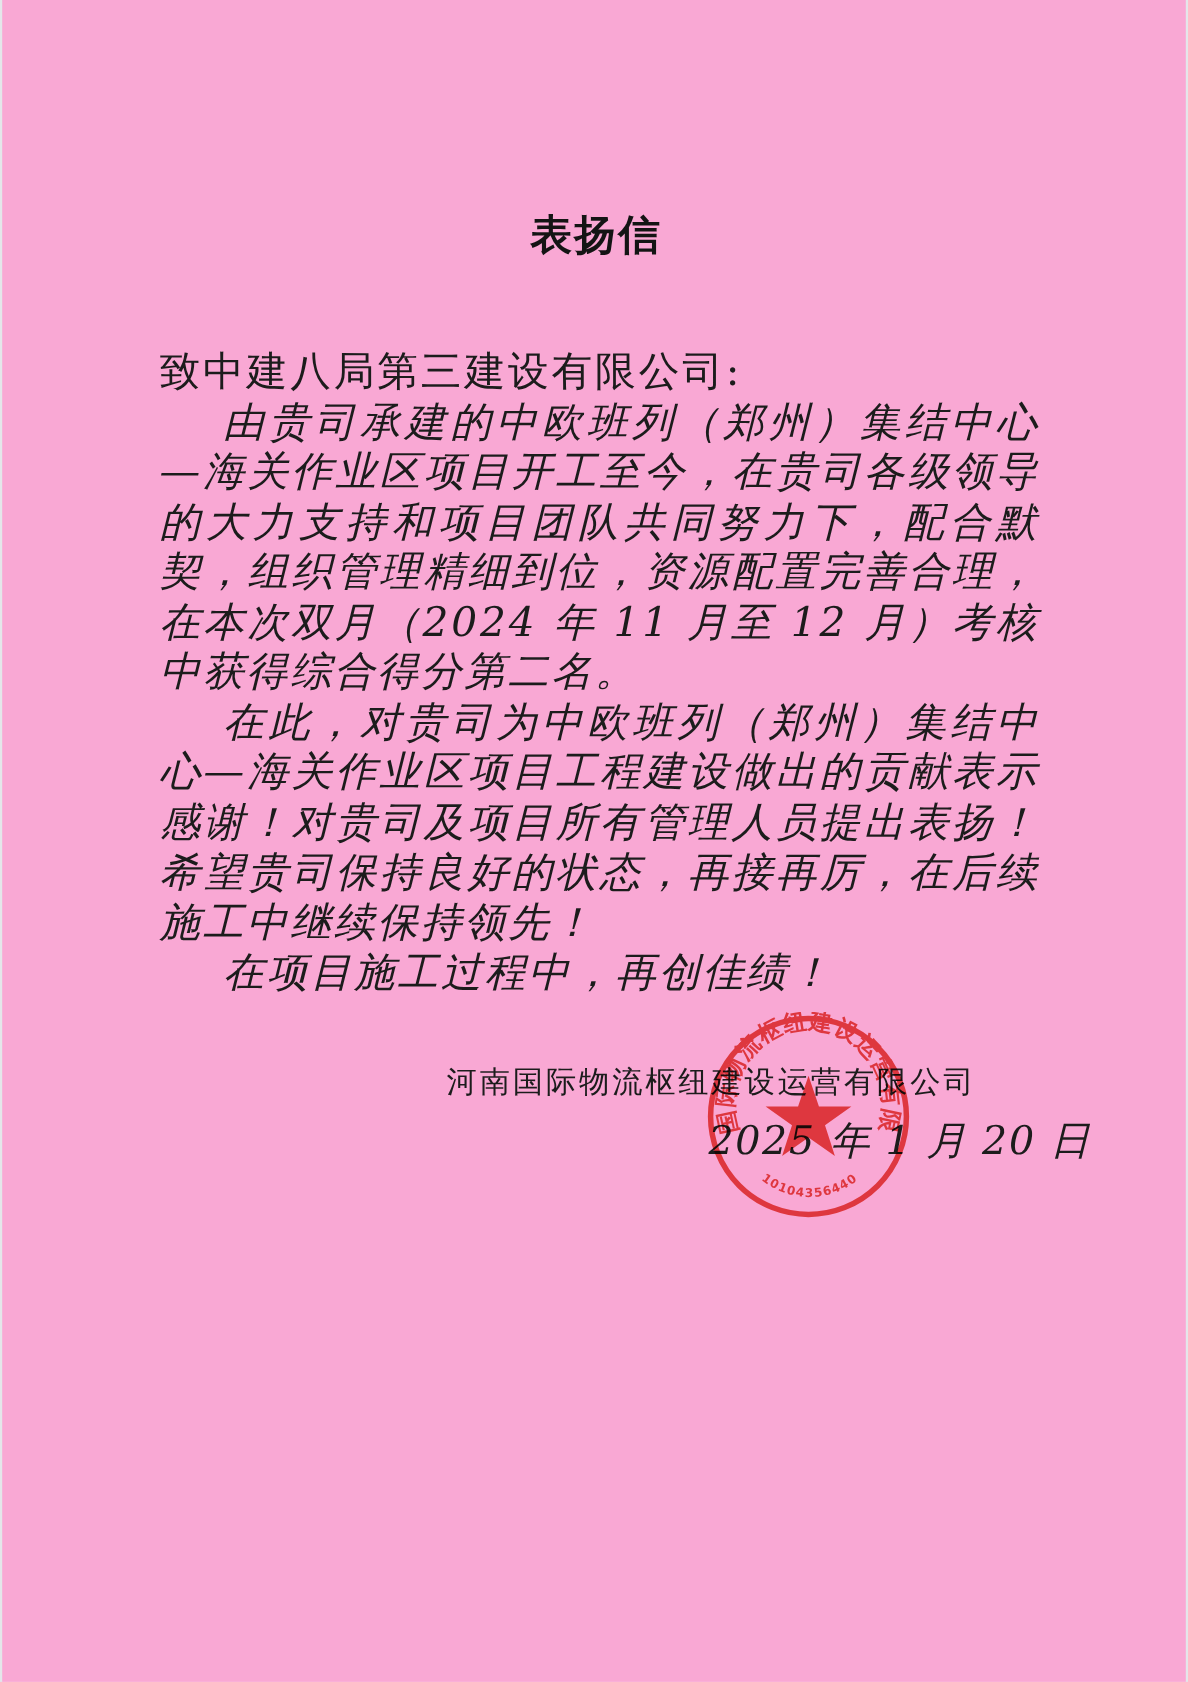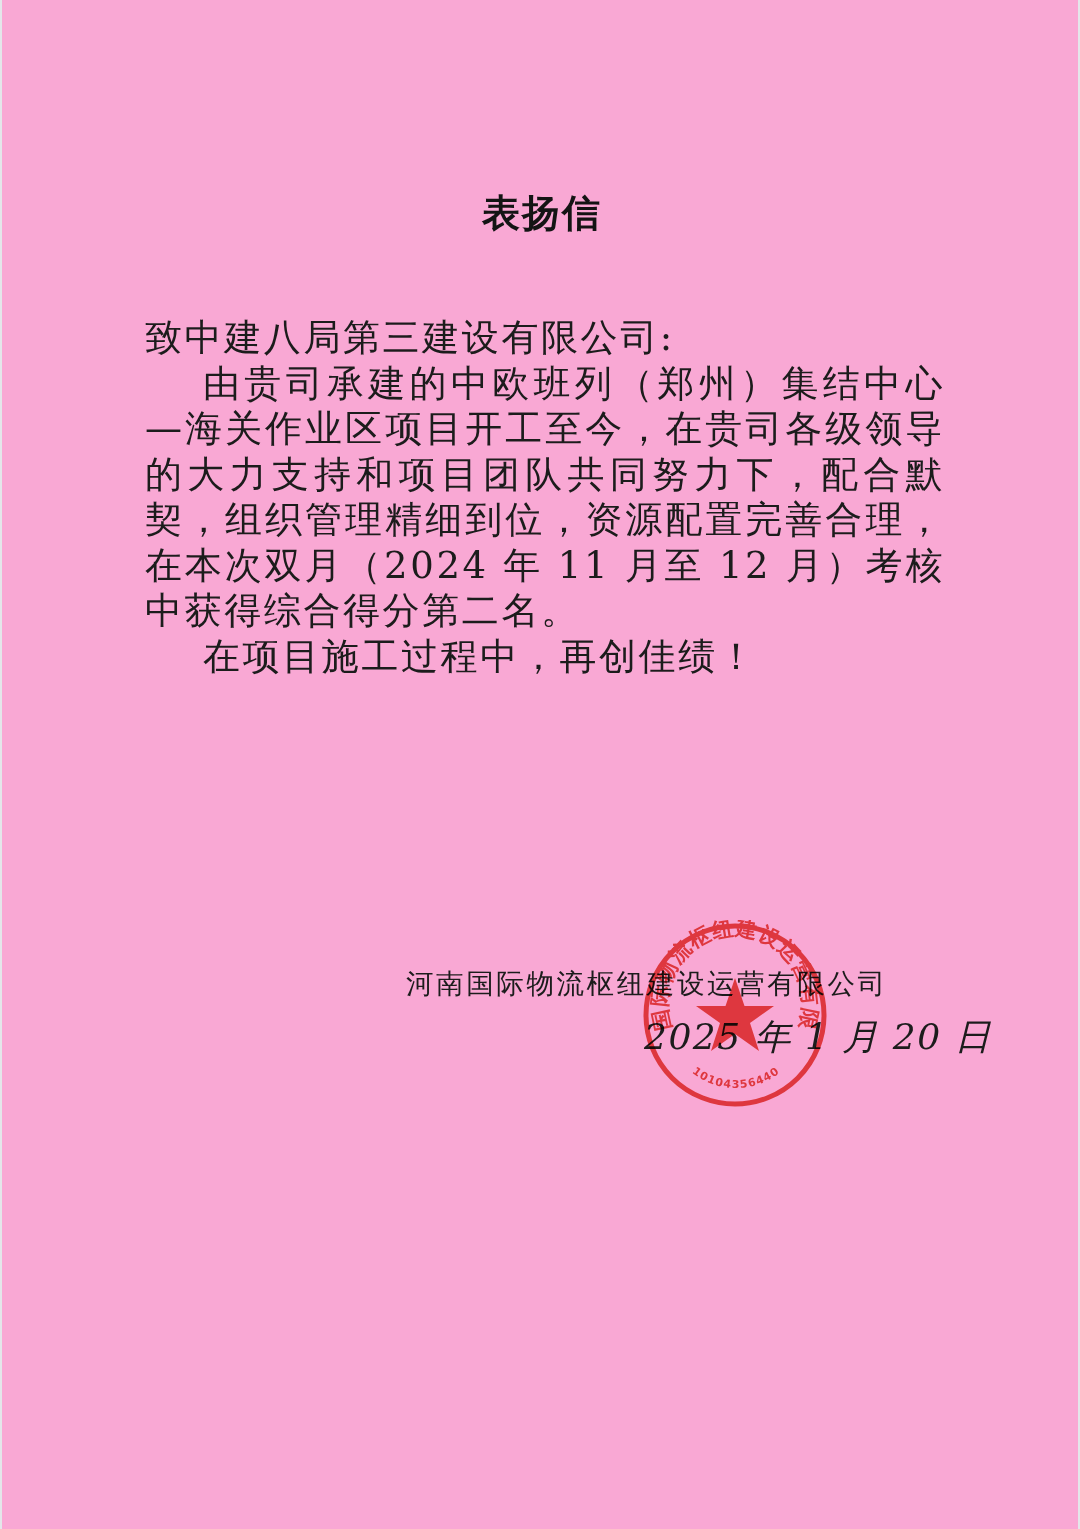--- a/index.html
+++ b/index.html
@@ -46,20 +46,21 @@
       text-align: justify;
       text-align-last: left;
       margin-top: 32px;
     }
     .salutation {
       margin: 0;
     }
     .para {
       margin: 0;
       text-indent: 58px;
+      font-style: italic;
     }
     .signature {
       position: absolute;
       left: 404px;
       top: 966px;
       font-size: 27.5px;
       letter-spacing: 2.6px;
       white-space: nowrap;
       z-index: 1;
     }
@@ -87,20 +88,21 @@
 </head>
 <body>
 
 <div class="page">
 
   <div class="title">表扬信</div>
 
   <div class="body-text">
     <p class="salutation">致中建八局第三建设有限公司:</p>
     <p class="para">由贵司承建的中欧班列（郑州）集结中心—海关作业区项目开工至今，在贵司各级领导的大力支持和项目团队共同努力下，配合默契，组织管理精细到位，资源配置完善合理，在本次双月（2024 年 11 月至 12 月）考核中获得综合得分第二名。</p>
+    <p class="para">在此，对贵司为中欧班列（郑州）集结中心—海关作业区项目工程建设做出的贡献表示感谢！对贵司及项目所有管理人员提出表扬！希望贵司保持良好的状态，再接再厉，在后续施工中继续保持领先！</p>
     <p class="para">在项目施工过程中，再创佳绩！</p>
   </div>
 
   <div class="signature">河南国际物流枢纽建设运营有限公司</div>
   <div class="date">2025 年 1 月 20 日</div>
 
   <svg class="seal" viewBox="0 0 188 190" xmlns="http://www.w3.org/2000/svg">
     <defs>
       <path id="sealTop" d="M 28 100 A 68 68 0 1 1 160 100"></path>
       <path id="sealBottom" d="M 48 150 A 70 70 0 0 0 142 150"></path>

